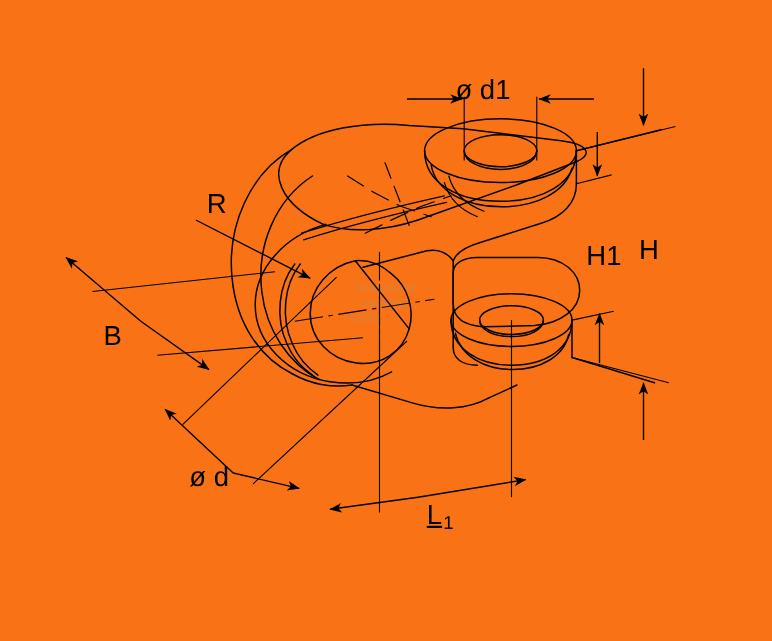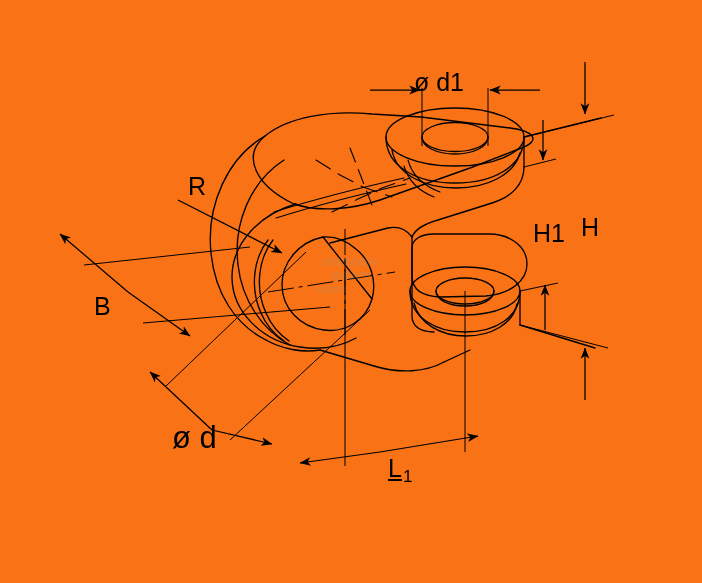--- a/index.html
+++ b/index.html
@@ -28,21 +28,21 @@
   }
   .dim-label {
     position: absolute;
     font-family: "Liberation Sans", sans-serif;
     color: #000000;
     white-space: nowrap;
     line-height: 1;
     user-select: none;
   }
   .lbl-od1 { left: 414px; top: 70px; font-size: 25px; }
-  .lbl-od  { left: 172px; top: 422px; font-size: 31px; }
+  .lbl-od  { left: 172px; top: 422px; font-size: 25px; }
   .lbl-R   { left: 188px; top: 174px; font-size: 25px; }
   .lbl-B   { left: 94px;  top: 294px; font-size: 25px; }
   .lbl-H1  { left: 533px; top: 221px; font-size: 25px; }
   .lbl-H   { left: 581px; top: 215px; font-size: 25px; }
   .lbl-L1  { left: 388px; top: 456px; font-size: 25px; text-decoration: underline; }
   .lbl-L1 .sub {
     font-size: 17px;
     vertical-align: baseline;
     position: relative;
     top: 5px;

